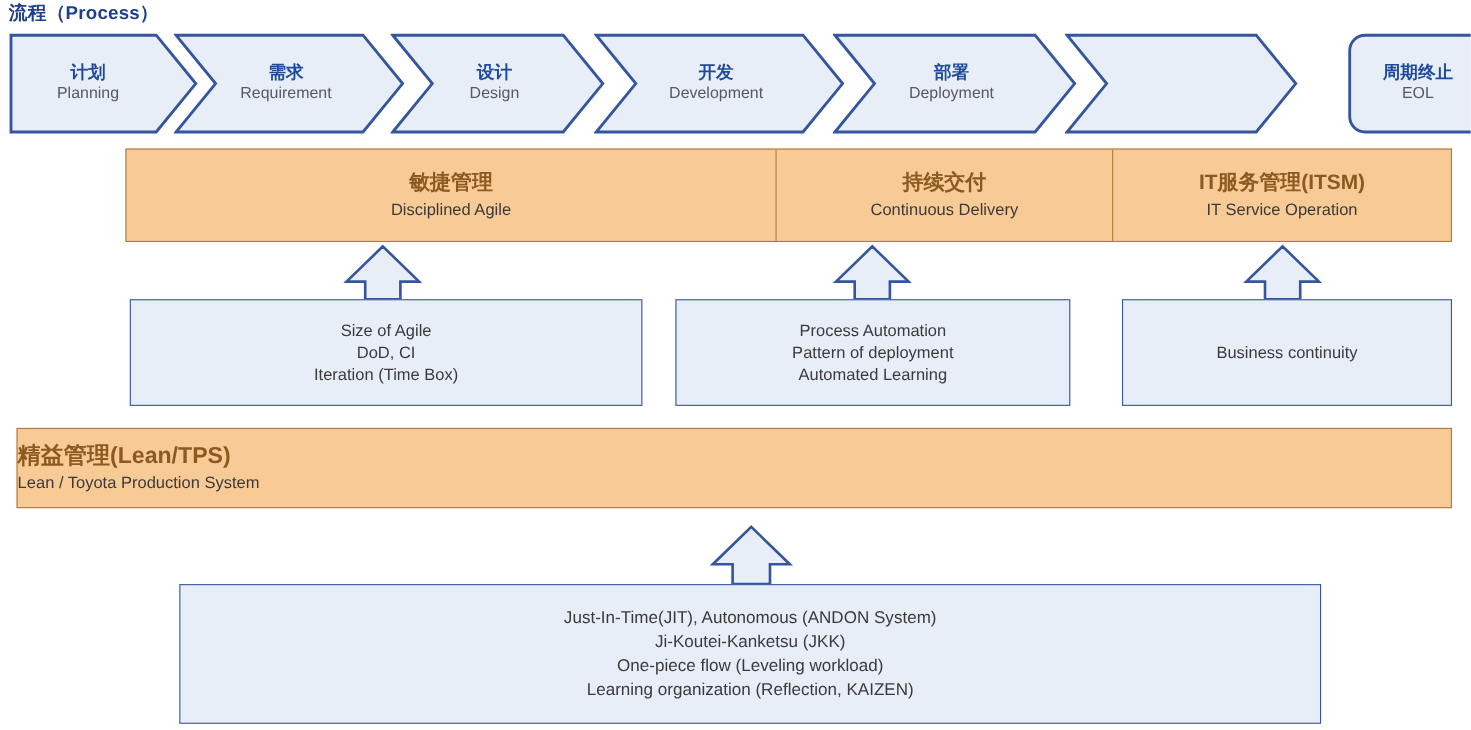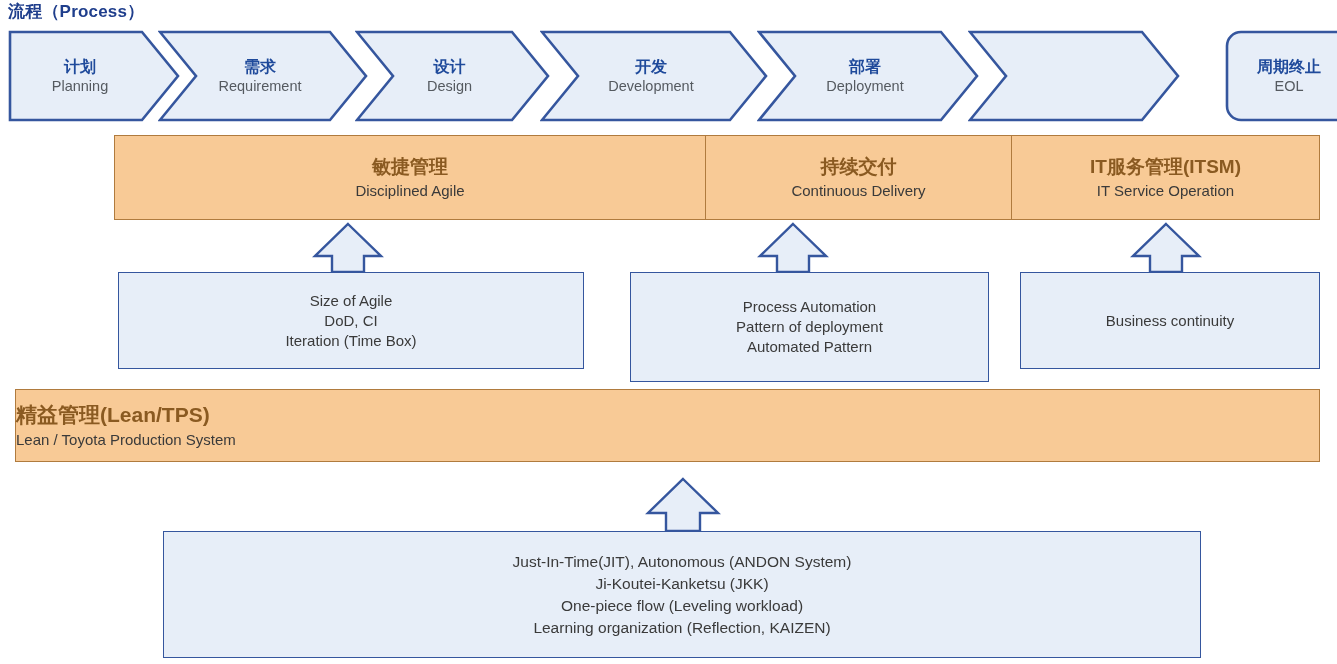--- a/index.html
+++ b/index.html
@@ -233,24 +233,24 @@
       <polygon points="36,2 69,34 52,34 52,50 20,50 20,34 3,34" fill="#E7EEF8" stroke="#35569E" stroke-width="2.4" stroke-linejoin="miter"></polygon>
     </svg>
   </div>
 
   <div class="bluebox" style="left:118px; top:272px; width:466px; height:97px;">
     <span class="ln">Size of Agile</span>
     <span class="ln">DoD, CI</span>
     <span class="ln">Iteration (Time Box)</span>
   </div>
 
-  <div class="bluebox" style="left:614px; top:272px; width:359px; height:110px;margin-left:16px;">
+  <div class="bluebox" style="left:614px; top:272px; width:359px; height:97px;">
     <span class="ln">Process Automation</span>
     <span class="ln">Pattern of deployment</span>
-    <span class="ln">Automated Pattern</span>
+    <span class="ln">Automated Learning</span>
   </div>
 
   <div class="bluebox" style="left:1020px; top:272px; width:300px; height:97px;">
     <span class="ln">Business continuity</span>
   </div>
 
   <div class="lean-band">
     <span class="cn">精益管理(Lean/TPS)</span>
     <span class="en">Lean / Toyota Production System</span>
   </div>

